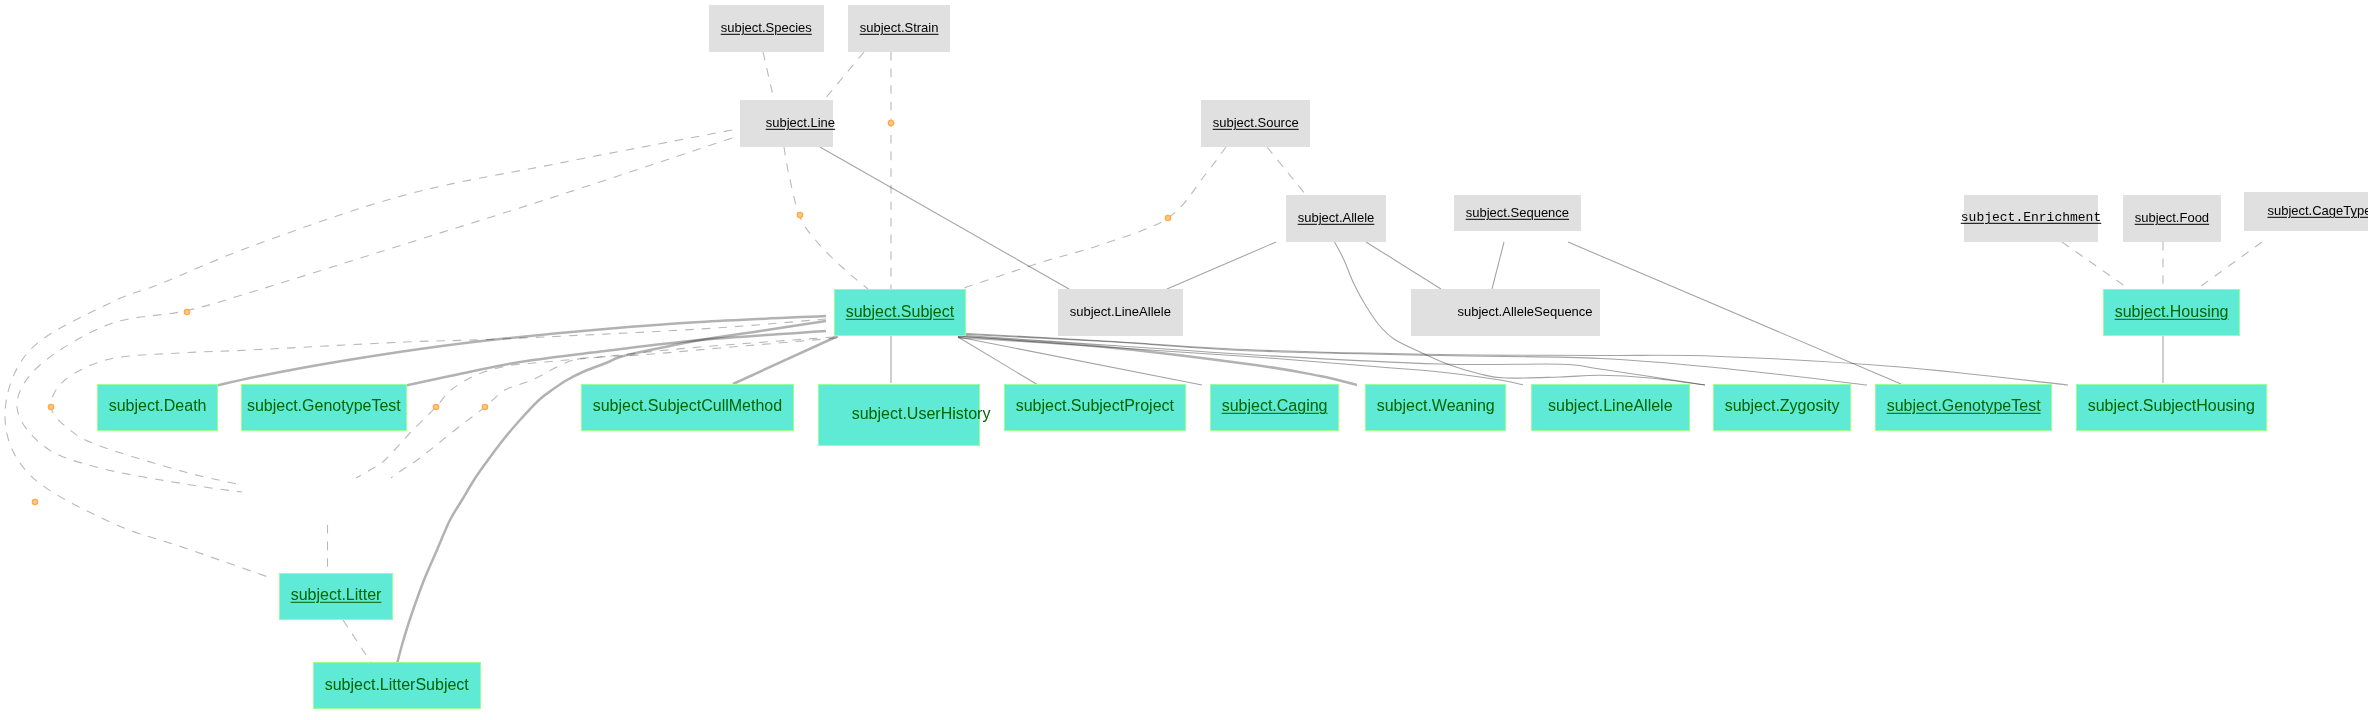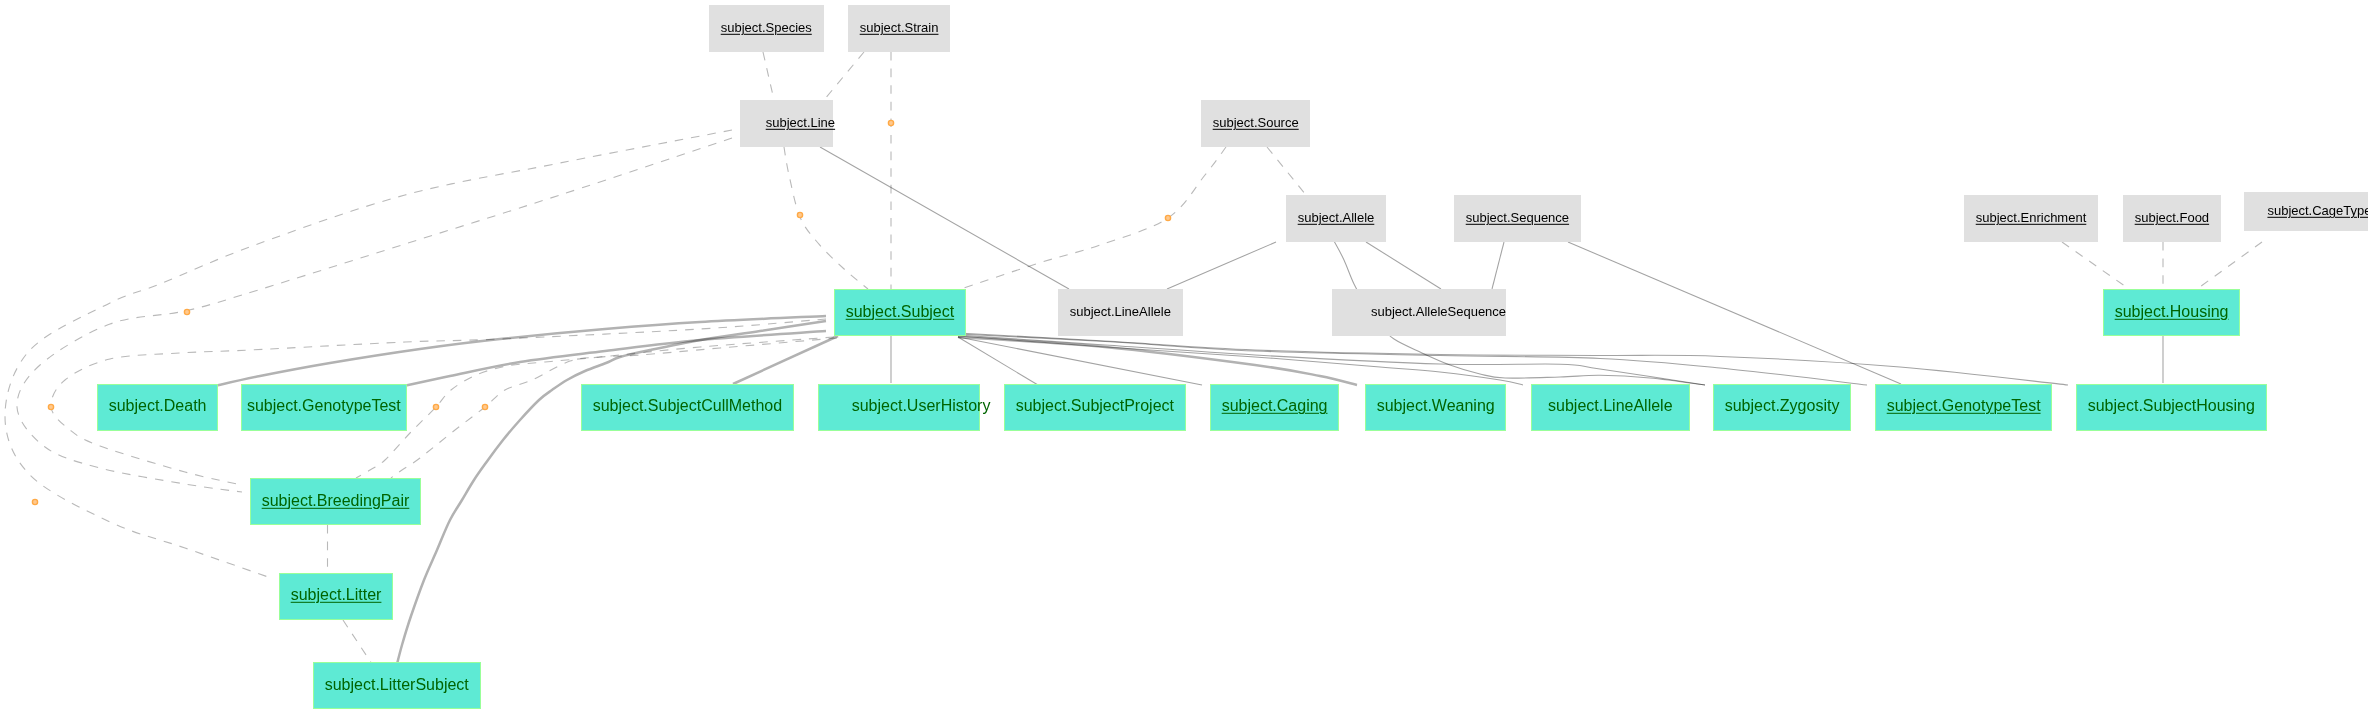--- a/index.html
+++ b/index.html
@@ -79,54 +79,54 @@
   </div>
   <div class="node gray ul" style="left: 732px; top: 100px; width: 92.8px; height: 47px; padding-left: 28px;">
     <span class="lbl">subject.Line</span>
   </div>
   <div class="node gray ul" style="left: 1193px; top: 100px; width: 109.4px; height: 47px;">
     <span class="lbl">subject.Source</span>
   </div>
   <div class="node gray ul" style="left: 1278px; top: 195px; width: 100px; height: 47px;">
     <span class="lbl">subject.Allele</span>
   </div>
-  <div class="node gray ul" style="left: 1446px; top: 195px; width: 126.8px; height: 47px;">
+  <div class="node gray ul" style="left: 1446px; top: 195px; width: 126.8px; height: 36px;">
     <span class="lbl">subject.Sequence</span>
   </div>
-  <div class="node gray ul" style="left: 1956px; top: 195px; width: 134px; height: 47px;">
+  <div class="node gray ul" style="left: 1956px; top: 195px; width: 134px; height: 47px; font-family: Liberation Mono, monospace;">
     <span class="lbl">subject.Enrichment</span>
   </div>
   <div class="node gray ul" style="left: 2115px; top: 195px; width: 97.8px; height: 47px;">
     <span class="lbl">subject.Food</span>
   </div>
   <div class="node gray ul" style="left: 2236px; top: 192px; width: 127.5px; height: 39px; justify-content: flex-end;">
     <span class="lbl">subject.CageType</span>
   </div>
   <div class="node green ul" style="left: 826px; top: 289px; width: 131.9px; height: 47px;">
     <span class="lbl">subject.Subject</span>
   </div>
   <div class="node gray" style="left: 1050px; top: 289px; width: 124.6px; height: 47px;">
     <span class="lbl">subject.LineAllele</span>
   </div>
-  <div class="node gray" style="left: 1324px; top: 289px; width: 174px; height: 47px; padding-left: 39px;">
+  <div class="node gray" style="left: 1403px; top: 289px; width: 189px; height: 47px; padding-left: 39px;">
     <span class="lbl">subject.AlleleSequence</span>
   </div>
   <div class="node green ul" style="left: 2095px; top: 289px; width: 137.2px; height: 47px;">
     <span class="lbl">subject.Housing</span>
   </div>
   <div class="node green" style="left: 89px; top: 383.5px; width: 121.2px; height: 47px;">
     <span class="lbl">subject.Death</span>
   </div>
   <div class="node green" style="left: 233px; top: 383.5px; width: 165.7px; height: 47px;">
     <span class="lbl">subject.GenotypeTest</span>
   </div>
   <div class="node green" style="left: 573px; top: 383.5px; width: 212.8px; height: 47px;">
     <span class="lbl">subject.SubjectCullMethod</span>
   </div>
-  <div class="node green" style="left: 810px; top: 383.5px; width: 162.1px; height: 47px; padding-left: 44px;">
+  <div class="node green" style="left: 810px; top: 383.5px; width: 162.1px; height: 62px; padding-left: 44px;">
     <span class="lbl">subject.UserHistory</span>
   </div>
   <div class="node green" style="left: 996px; top: 383.5px; width: 181.7px; height: 47px;">
     <span class="lbl">subject.SubjectProject</span>
   </div>
   <div class="node green ul" style="left: 1202px; top: 383.5px; width: 129.2px; height: 47px;">
     <span class="lbl">subject.Caging</span>
   </div>
   <div class="node green" style="left: 1357px; top: 383.5px; width: 141.4px; height: 47px;">
     <span class="lbl">subject.Weaning</span>
@@ -136,23 +136,20 @@
   </div>
   <div class="node green" style="left: 1705px; top: 383.5px; width: 138.1px; height: 47px;">
     <span class="lbl">subject.Zygosity</span>
   </div>
   <div class="node green" style="left: 2068px; top: 383.5px; width: 190.6px; height: 47px;">
     <span class="lbl">subject.SubjectHousing</span>
   </div>
   <div class="node green ul" style="left: 1867px; top: 383.5px; width: 177.3px; height: 47px;">
     <span class="lbl">subject.GenotypeTest</span>
   </div>
-  <div class="node green ul" style="left: 242px; top: 478px; width: 171px; height: 47px;">
-    <span class="lbl">subject.BreedingPair</span>
-  </div>
   <div class="node green ul" style="left: 271px; top: 572.5px; width: 114.1px; height: 47px;">
     <span class="lbl">subject.Litter</span>
   </div>
   <div class="node green" style="left: 305px; top: 662px; width: 167.5px; height: 47px;">
     <span class="lbl">subject.LitterSubject</span>
   </div>
   </div>
 </div>
 
 </body></html>

